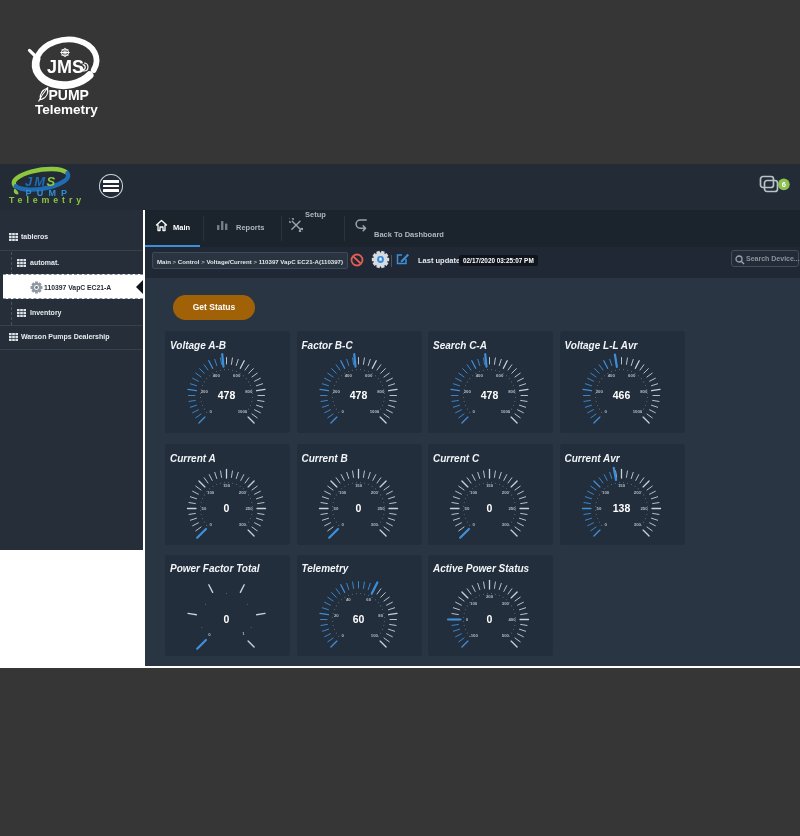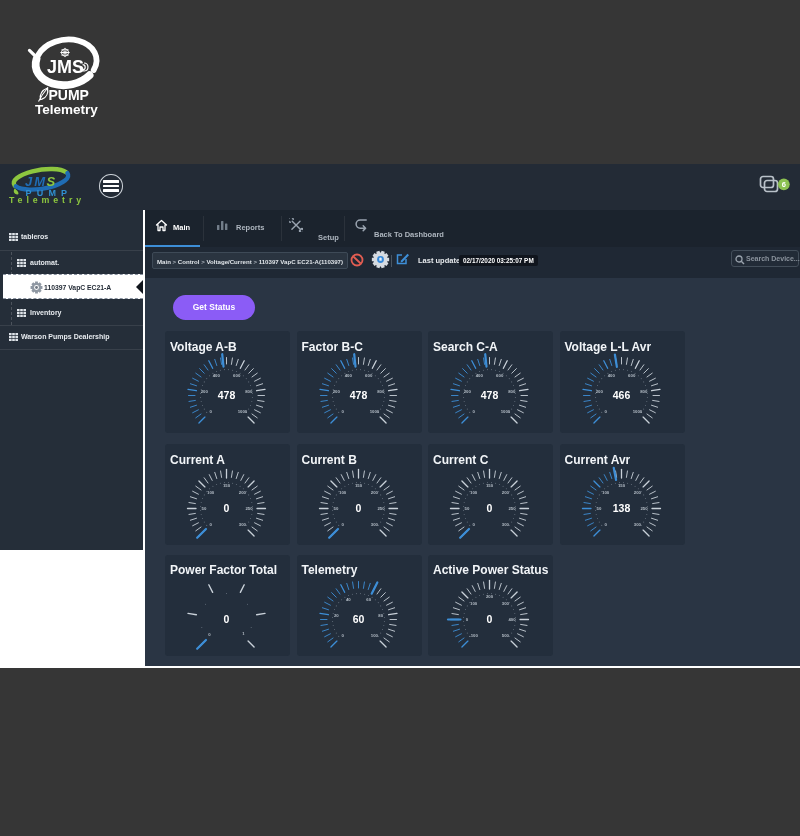--- a/index.html
+++ b/index.html
@@ -1,18 +1,18 @@
 <!DOCTYPE html>
 <html><head><meta charset="utf-8"><style>
 * { margin:0; padding:0; box-sizing:border-box; }
 html,body { width:800px; height:836px; background:#363636; font-family:"Liberation Sans", sans-serif; overflow:hidden; }
 #stage { position:relative; width:800px; height:604px; }
 .abs { position:absolute; }
 .card { position:absolute; background:#232e3c; border-radius:3px; }
-.ctitle { position:absolute; left:5px; top:8.8px; font-size:12px; font-weight:bold; color:#f2f5f8; }
+.ctitle { position:absolute; left:5px; top:8.8px; font-size:10px; font-weight:bold; color:#f2f5f8;font-style:italic; }
 .mitem { position:absolute; color:#e7ebef; font-size:7px; font-weight:bold; }
 .sep { position:absolute; left:0; width:143px; height:1px; background:rgba(255,255,255,0.09); }
 .tablabel { font-size:7.5px; font-weight:bold; color:#aeb6bf; position:absolute; }
 .bc { font-size:6.1px; font-weight:bold; color:#dfe4e8; }
 </style></head>
 <body>
 <div id="stage">
 
 <svg width="140" height="130" viewBox="0 0 140 130" style="position:absolute;left:0;top:0">
   <g transform="translate(66,62.5) rotate(-8)" fill="none" stroke="#ffffff" stroke-linecap="round">
@@ -139,35 +139,35 @@
   </div>
 
   <div class="abs" style="left:143px;top:46px;width:657px;height:456px;border-left:2px solid #ffffff;">
     <div class="abs" style="left:0;top:0;width:655px;height:37px;background:#1b232d;">
       <div class="abs" style="left:0;top:0;width:55px;height:37px;border-bottom:2.5px solid #3d8ed7;"></div>
       <div class="abs" style="left:58px;top:6px;width:1px;height:25px;background:rgba(255,255,255,0.07);"></div>
       <div class="abs" style="left:136px;top:6px;width:1px;height:25px;background:rgba(255,255,255,0.07);"></div>
       <div class="abs" style="left:199px;top:6px;width:1px;height:25px;background:rgba(255,255,255,0.07);"></div>
       <div class="tablabel" style="left:28px;top:12.5px;color:#ffffff;">Main</div>
       <div class="tablabel" style="left:91px;top:12.5px;">Reports</div>
-      <div class="tablabel" style="left:160px;top:23px;margin-left:13px;">Setup</div>
+      <div class="tablabel" style="left:160px;top:0;">Setup</div>
       <div class="tablabel" style="left:229px;top:20px;">Back To Dashboard</div>
     </div>
     <div class="abs" style="left:0;top:37px;width:657px;height:31px;background:#1f2834;">
       <div class="abs bc" style="left:7px;top:5px;height:17px;line-height:17px;padding:0 4px;background:#2a3440;border:1px solid #3e4a57;border-radius:2px;white-space:nowrap;">Main <span style="color:#aab2bb">&gt;</span> Control <span style="color:#aab2bb">&gt;</span> Voltage/Current <span style="color:#aab2bb">&gt;</span> 110397 VapC EC21-A(110397)</div>
       <div class="abs" style="left:245.5px;top:8px;width:1px;height:12px;background:#4a5560;"></div>
       <div class="abs" style="left:273px;top:8.5px;font-size:7.5px;font-weight:bold;color:#e6e9ec;">Last update</div>
       <div class="abs" style="left:314px;top:8px;height:11px;line-height:11px;padding:0 4px;background:#10151d;border-radius:2px;font-size:6.4px;font-weight:bold;color:#ffffff;white-space:nowrap;">02/17/2020 03:25:07 PM</div>
       <div class="abs" style="left:586px;top:3px;width:68px;height:17px;background:#222b37;border:1px solid #434e5a;border-radius:3px;"></div>
       <div class="abs" style="left:601px;top:8px;font-size:7px;font-weight:bold;color:#8b939d;">Search Device...</div>
     </div>
     <div class="abs" style="left:0;top:68px;width:657px;height:388px;background:#2a3544;"></div>
   </div>
 
-  <div class="abs" style="left:173px;top:131px;width:82px;height:25px;background:#8b5cf6;border-radius:12.5px;text-align:center;line-height:25px;font-size:8.5px;font-weight:bold;color:#ffffff;">Get Status</div>
+  <div class="abs" style="left:173px;top:131px;width:82px;height:25px;background:#a16207;border-radius:12.5px;text-align:center;line-height:25px;font-size:8.5px;font-weight:bold;color:#ffffff;">Get Status</div>
 </div>
 
 <svg width="13" height="13" viewBox="0 0 13 13" style="position:absolute;left:155px;top:219px">
       <path d="M1.5 6 L6.5 1.5 L11.5 6 M3 5.5 V11.5 H5 V8 H8 V11.5 H10 V5.5" fill="none" stroke="#ffffff" stroke-width="1.3" stroke-linecap="round" stroke-linejoin="round"></path>
     </svg>
 <svg width="13" height="13" viewBox="0 0 13 13" style="position:absolute;left:216px;top:218px">
       <g fill="#7d8895" opacity="0.9">
         <rect x="1" y="7" width="2.4" height="5" rx="0.5"></rect>
         <rect x="5" y="3" width="2.4" height="9" rx="0.5"></rect>
         <rect x="9" y="5.5" width="2.4" height="6.5" rx="0.5"></rect>

